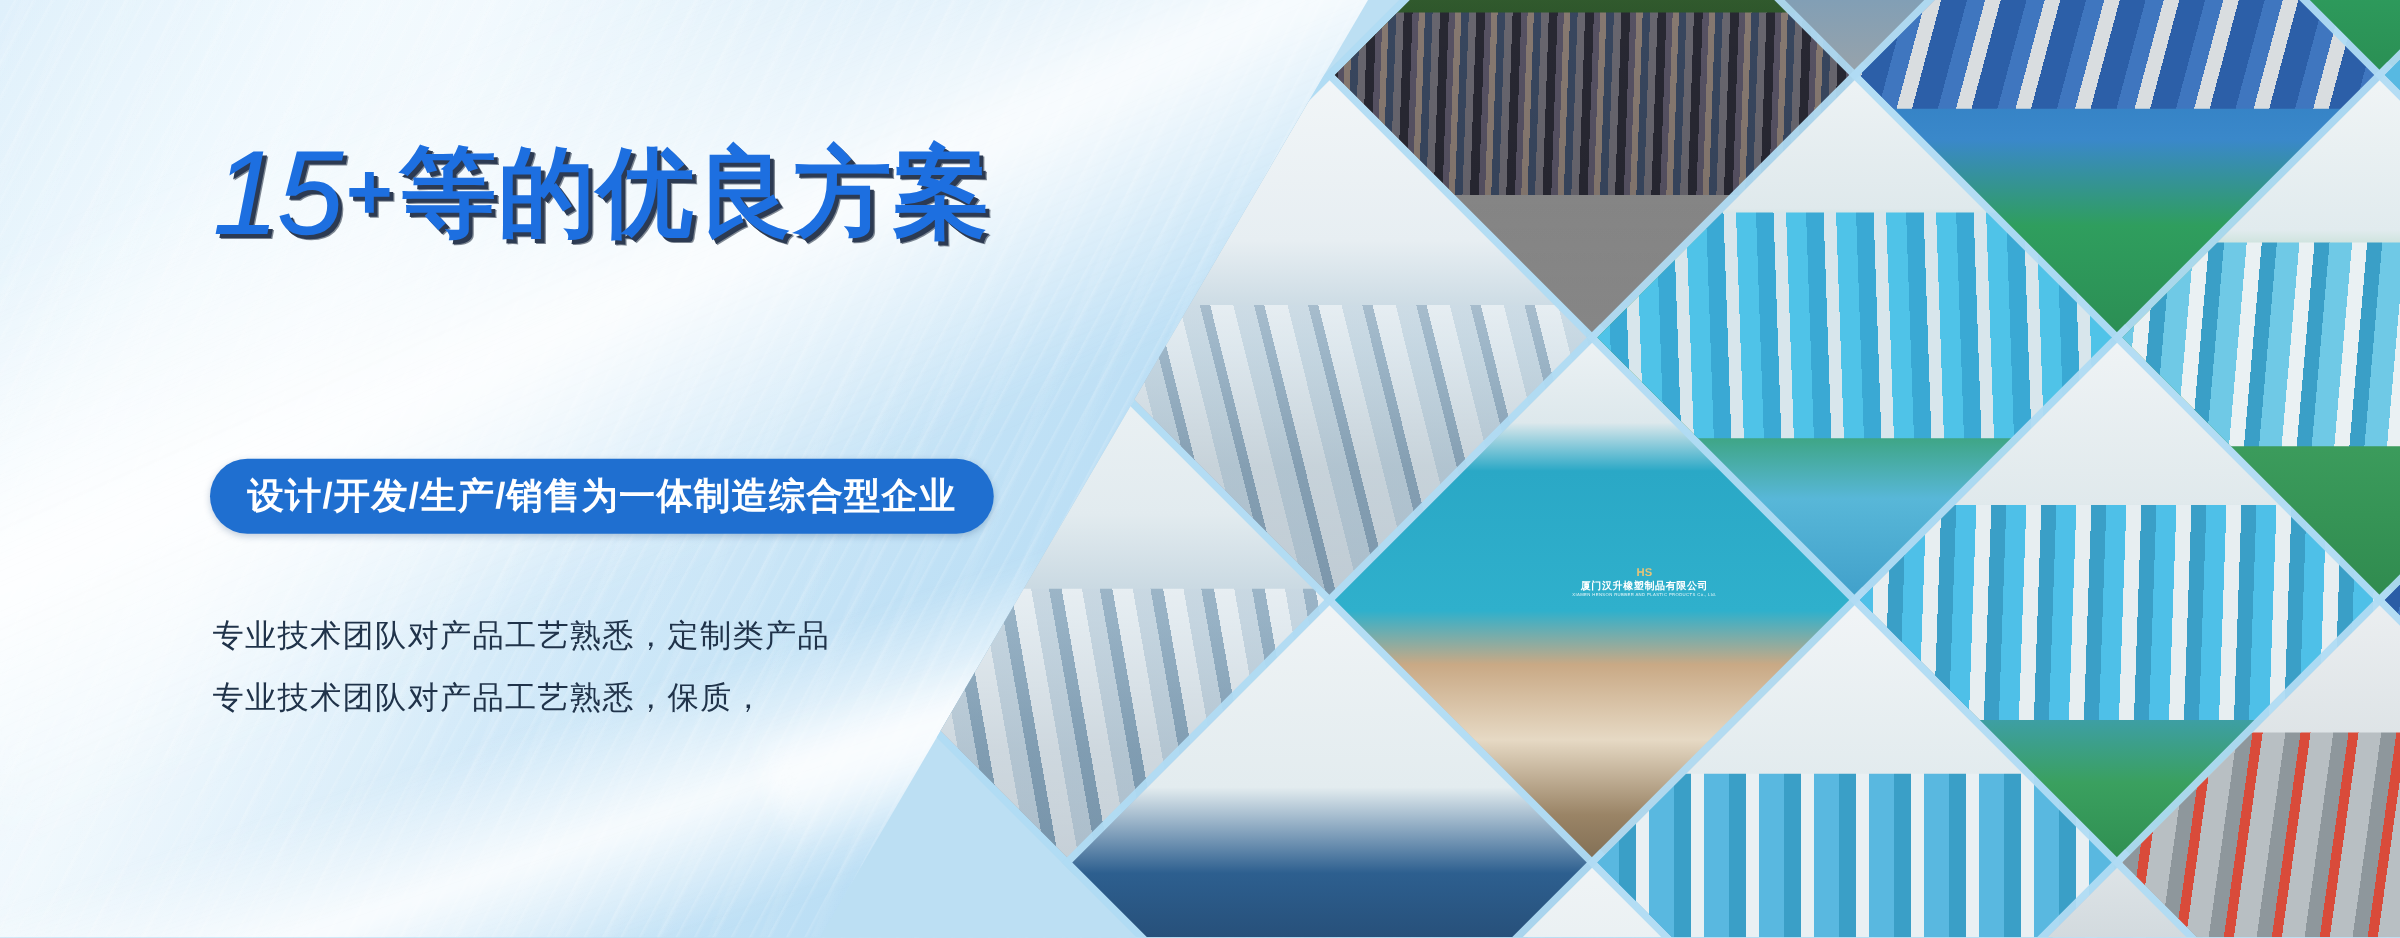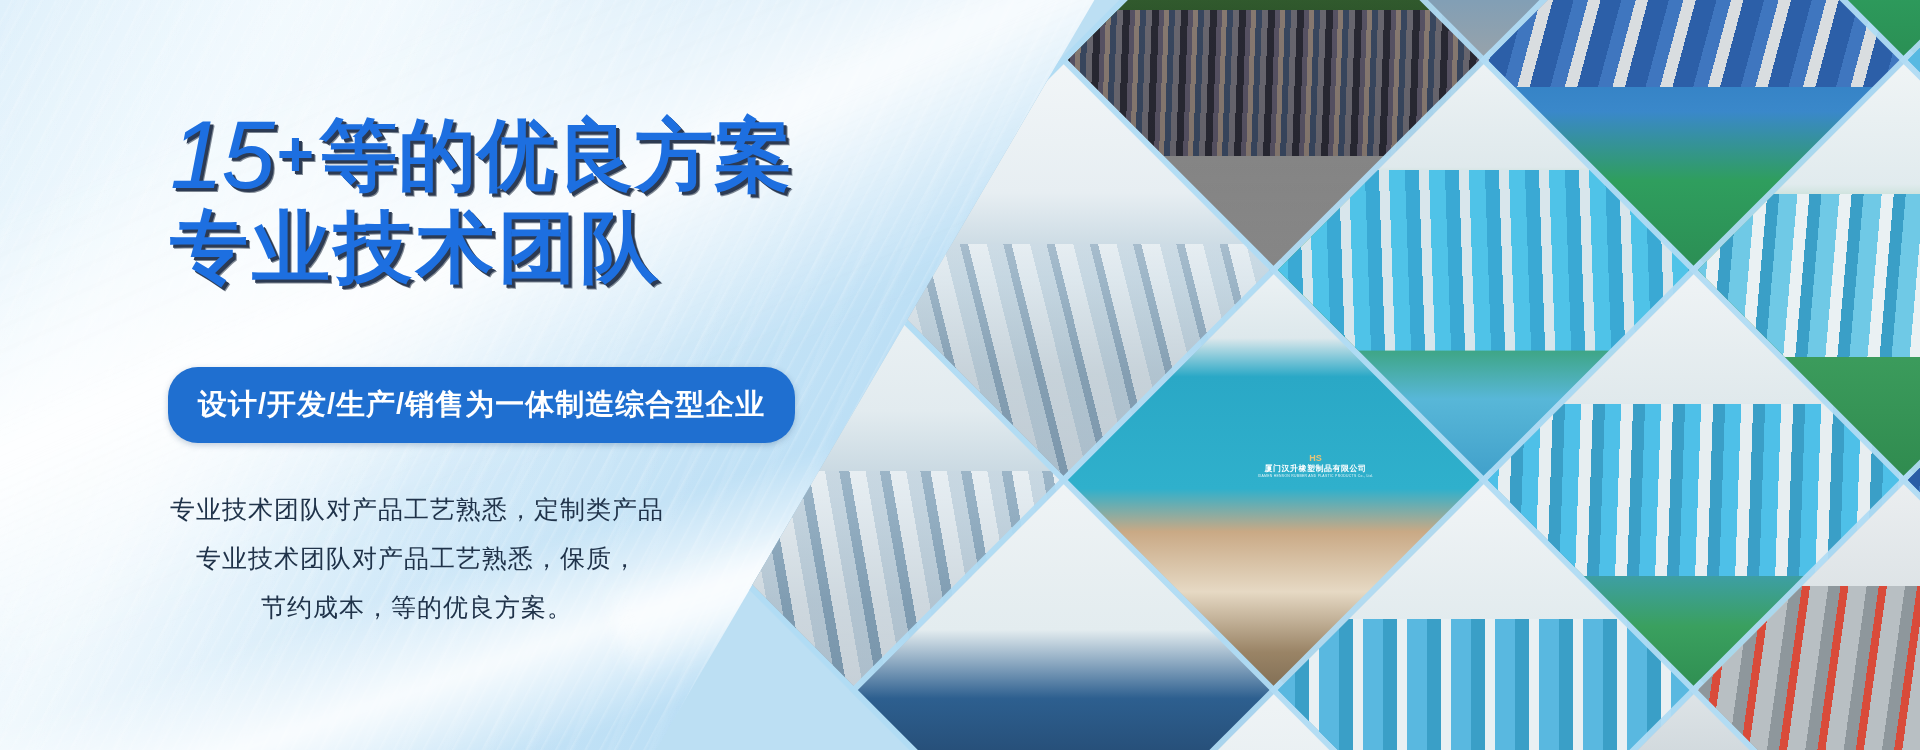--- a/index.html
+++ b/index.html
@@ -276,41 +276,40 @@
     font-weight:normal;
     letter-spacing:-2px;
     vertical-align:-6px;
     margin-right:2px;
   }
   .plus { font-size:64px; font-style:normal; font-weight:bold; margin:0 4px 0 2px; vertical-align:6px; }
 
   #pill {
     position:absolute;
     left:168px; top:367px;
-    height:76px;
+    height:60px;
     padding:0 30px;
     display:flex; align-items:center;
     background:#1f6fd0;
     border-radius:30px;
     color:#ffffff;
     font-size:29px;
     font-weight:bold;
     letter-spacing:1px;
     white-space:nowrap;
     box-shadow:0 2px 6px rgba(20,60,110,.25);
   }
 
   #paragraph {
     position:absolute;
     left:170px; top:485px;
     color:#20334a;
     font-size:25px;
     line-height:49px;
     letter-spacing:1px;
-    text-align:center;
   }
   #paragraph .pline{ white-space:nowrap; display:block; }
 </style>
 </head>
 <body>
 
 <div id="banner">
 
   <div class="streaks"></div>
   <div class="glow-band"></div>
@@ -380,25 +379,23 @@
     </div>
     <div class="tile" style="left:1340px; top:750px;">
       <div class="ph p-oper"></div>
     </div>
   </div>
 
   <div id="textblock">
 
     <div class="headline" id="hl1"><span class="num">15</span><span class="plus">+</span><span>等的优良方案</span></div>
 
-    <div class="headline" id="hl2">专业技术团队</div>
 
     <div id="pill">
       <span>设计/开发/生产/销售为一体制造综合型企业</span>
     </div>
 
     <div id="paragraph">
       <span class="pline">专业技术团队对产品工艺熟悉，定制类产品</span>
       <span class="pline">专业技术团队对产品工艺熟悉，保质，</span>
-      <span class="pline">节约成本，等的优良方案。</span>
     </div>
   </div>
 </div>
 
 </body></html>

